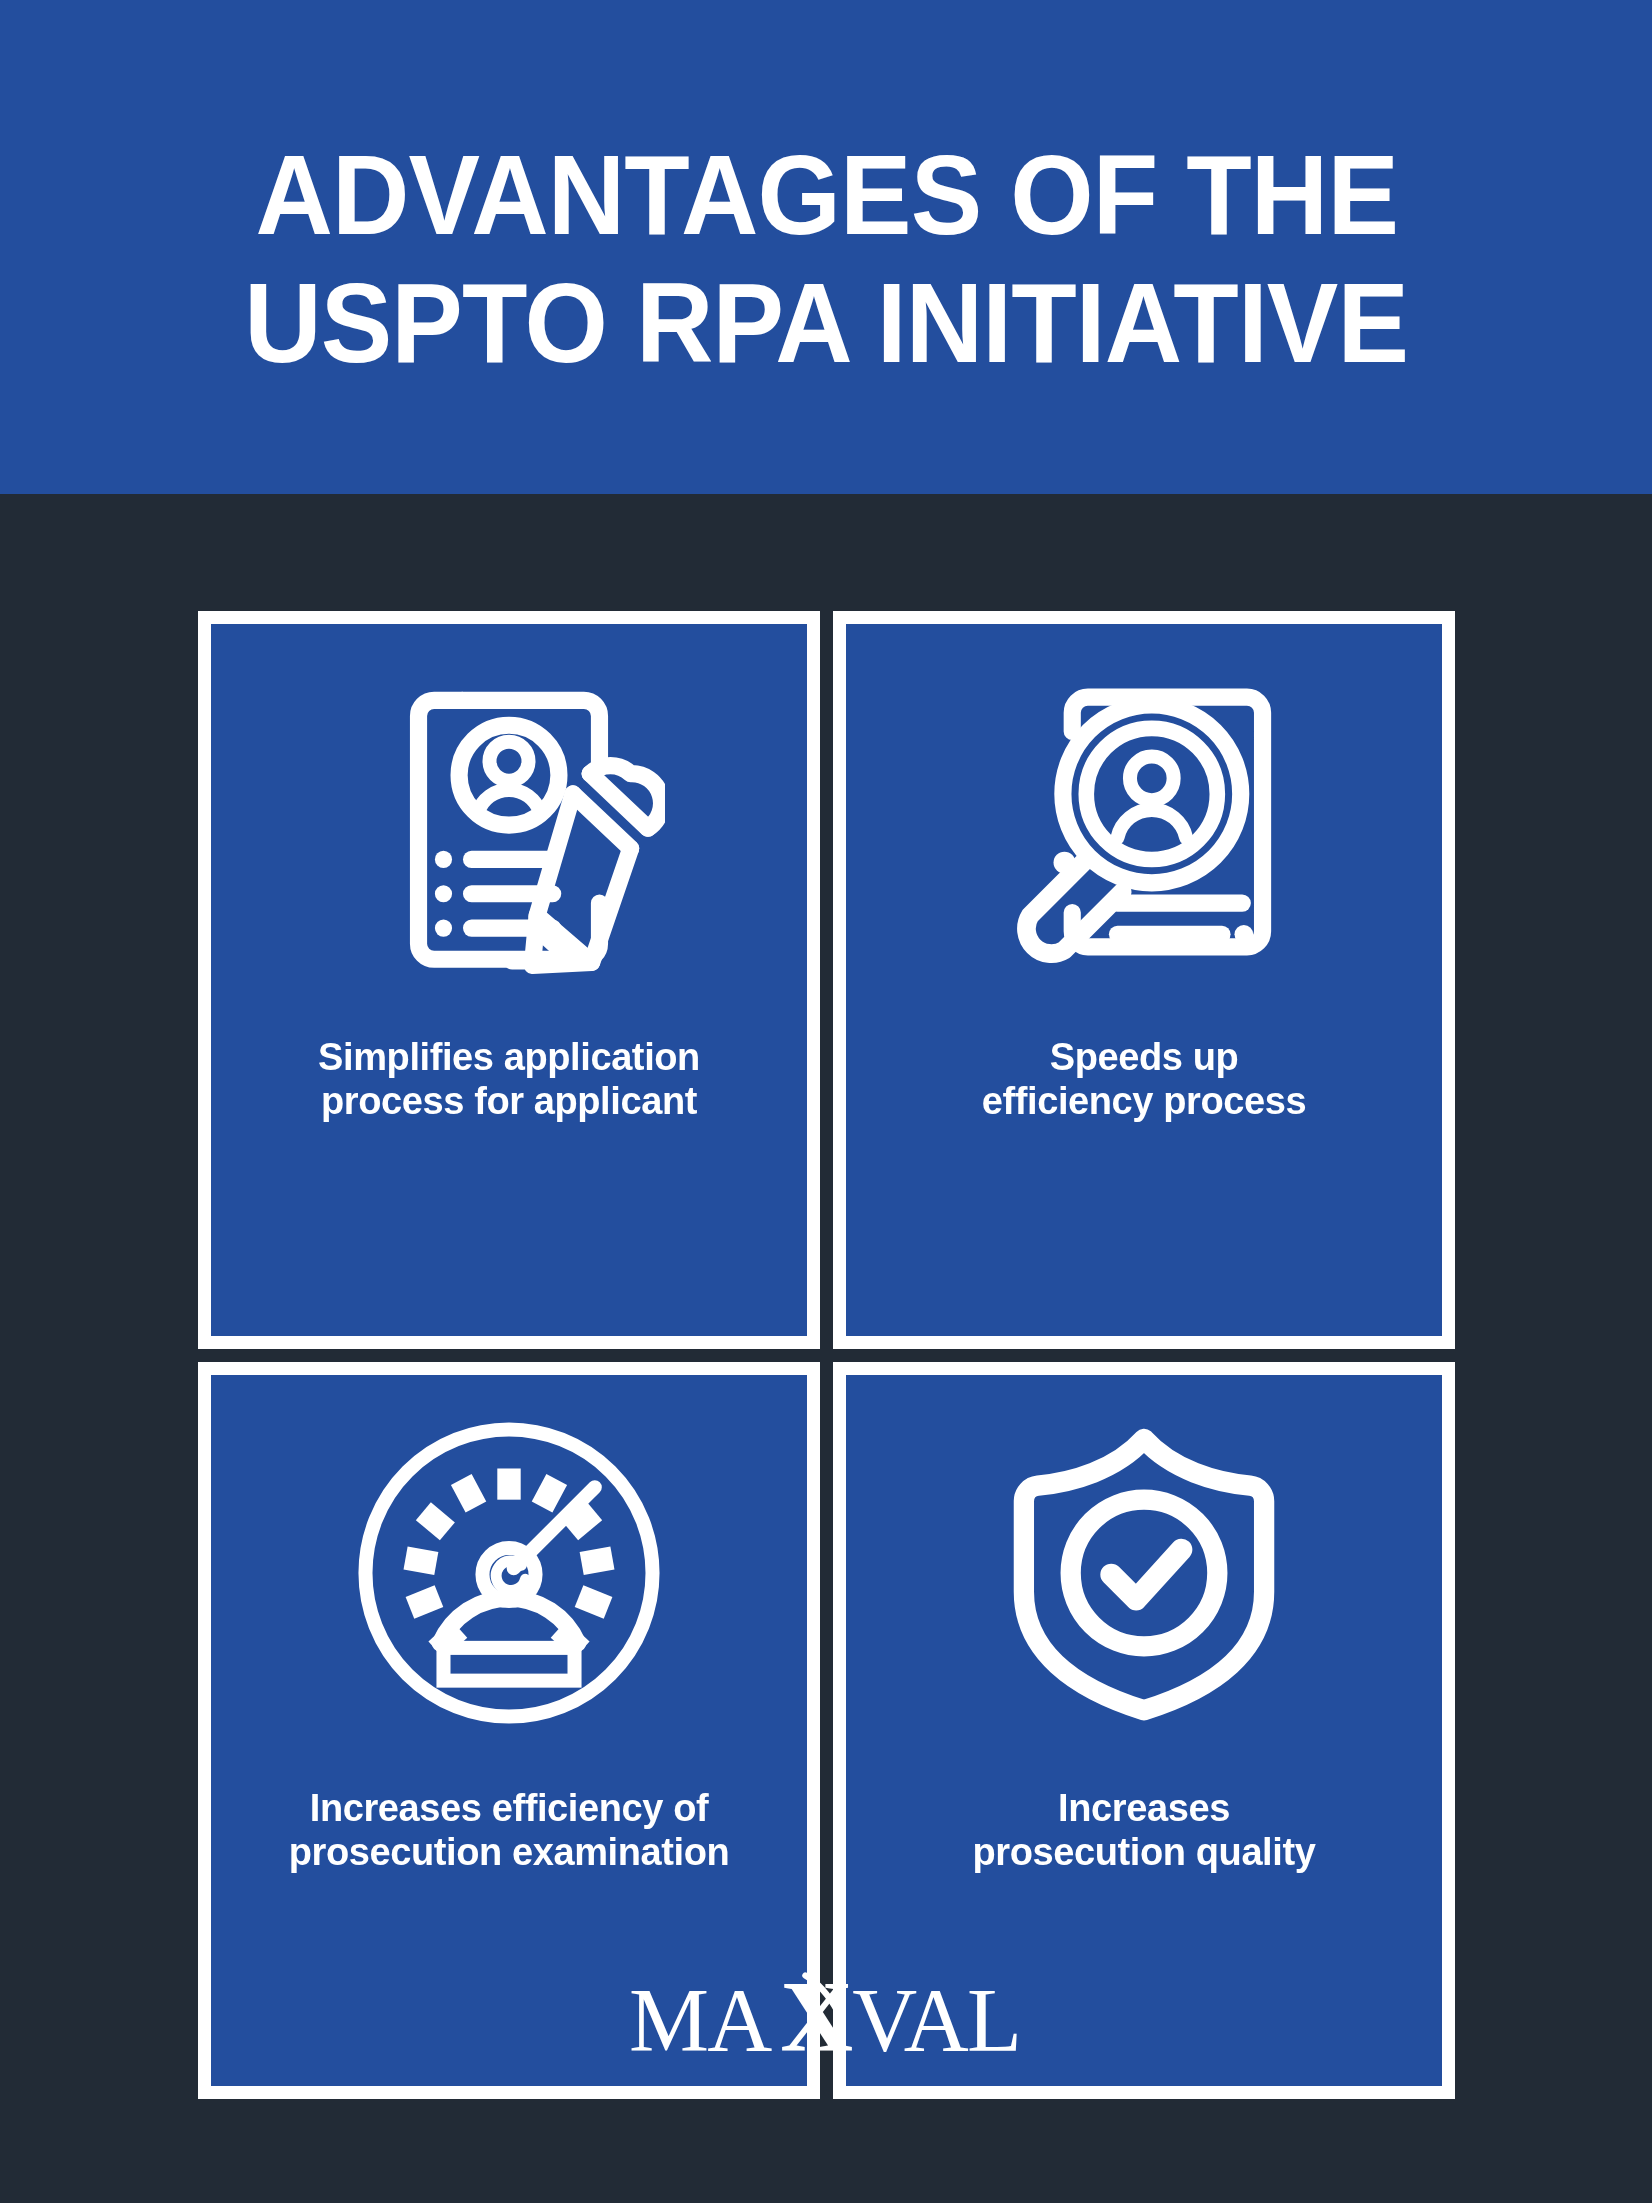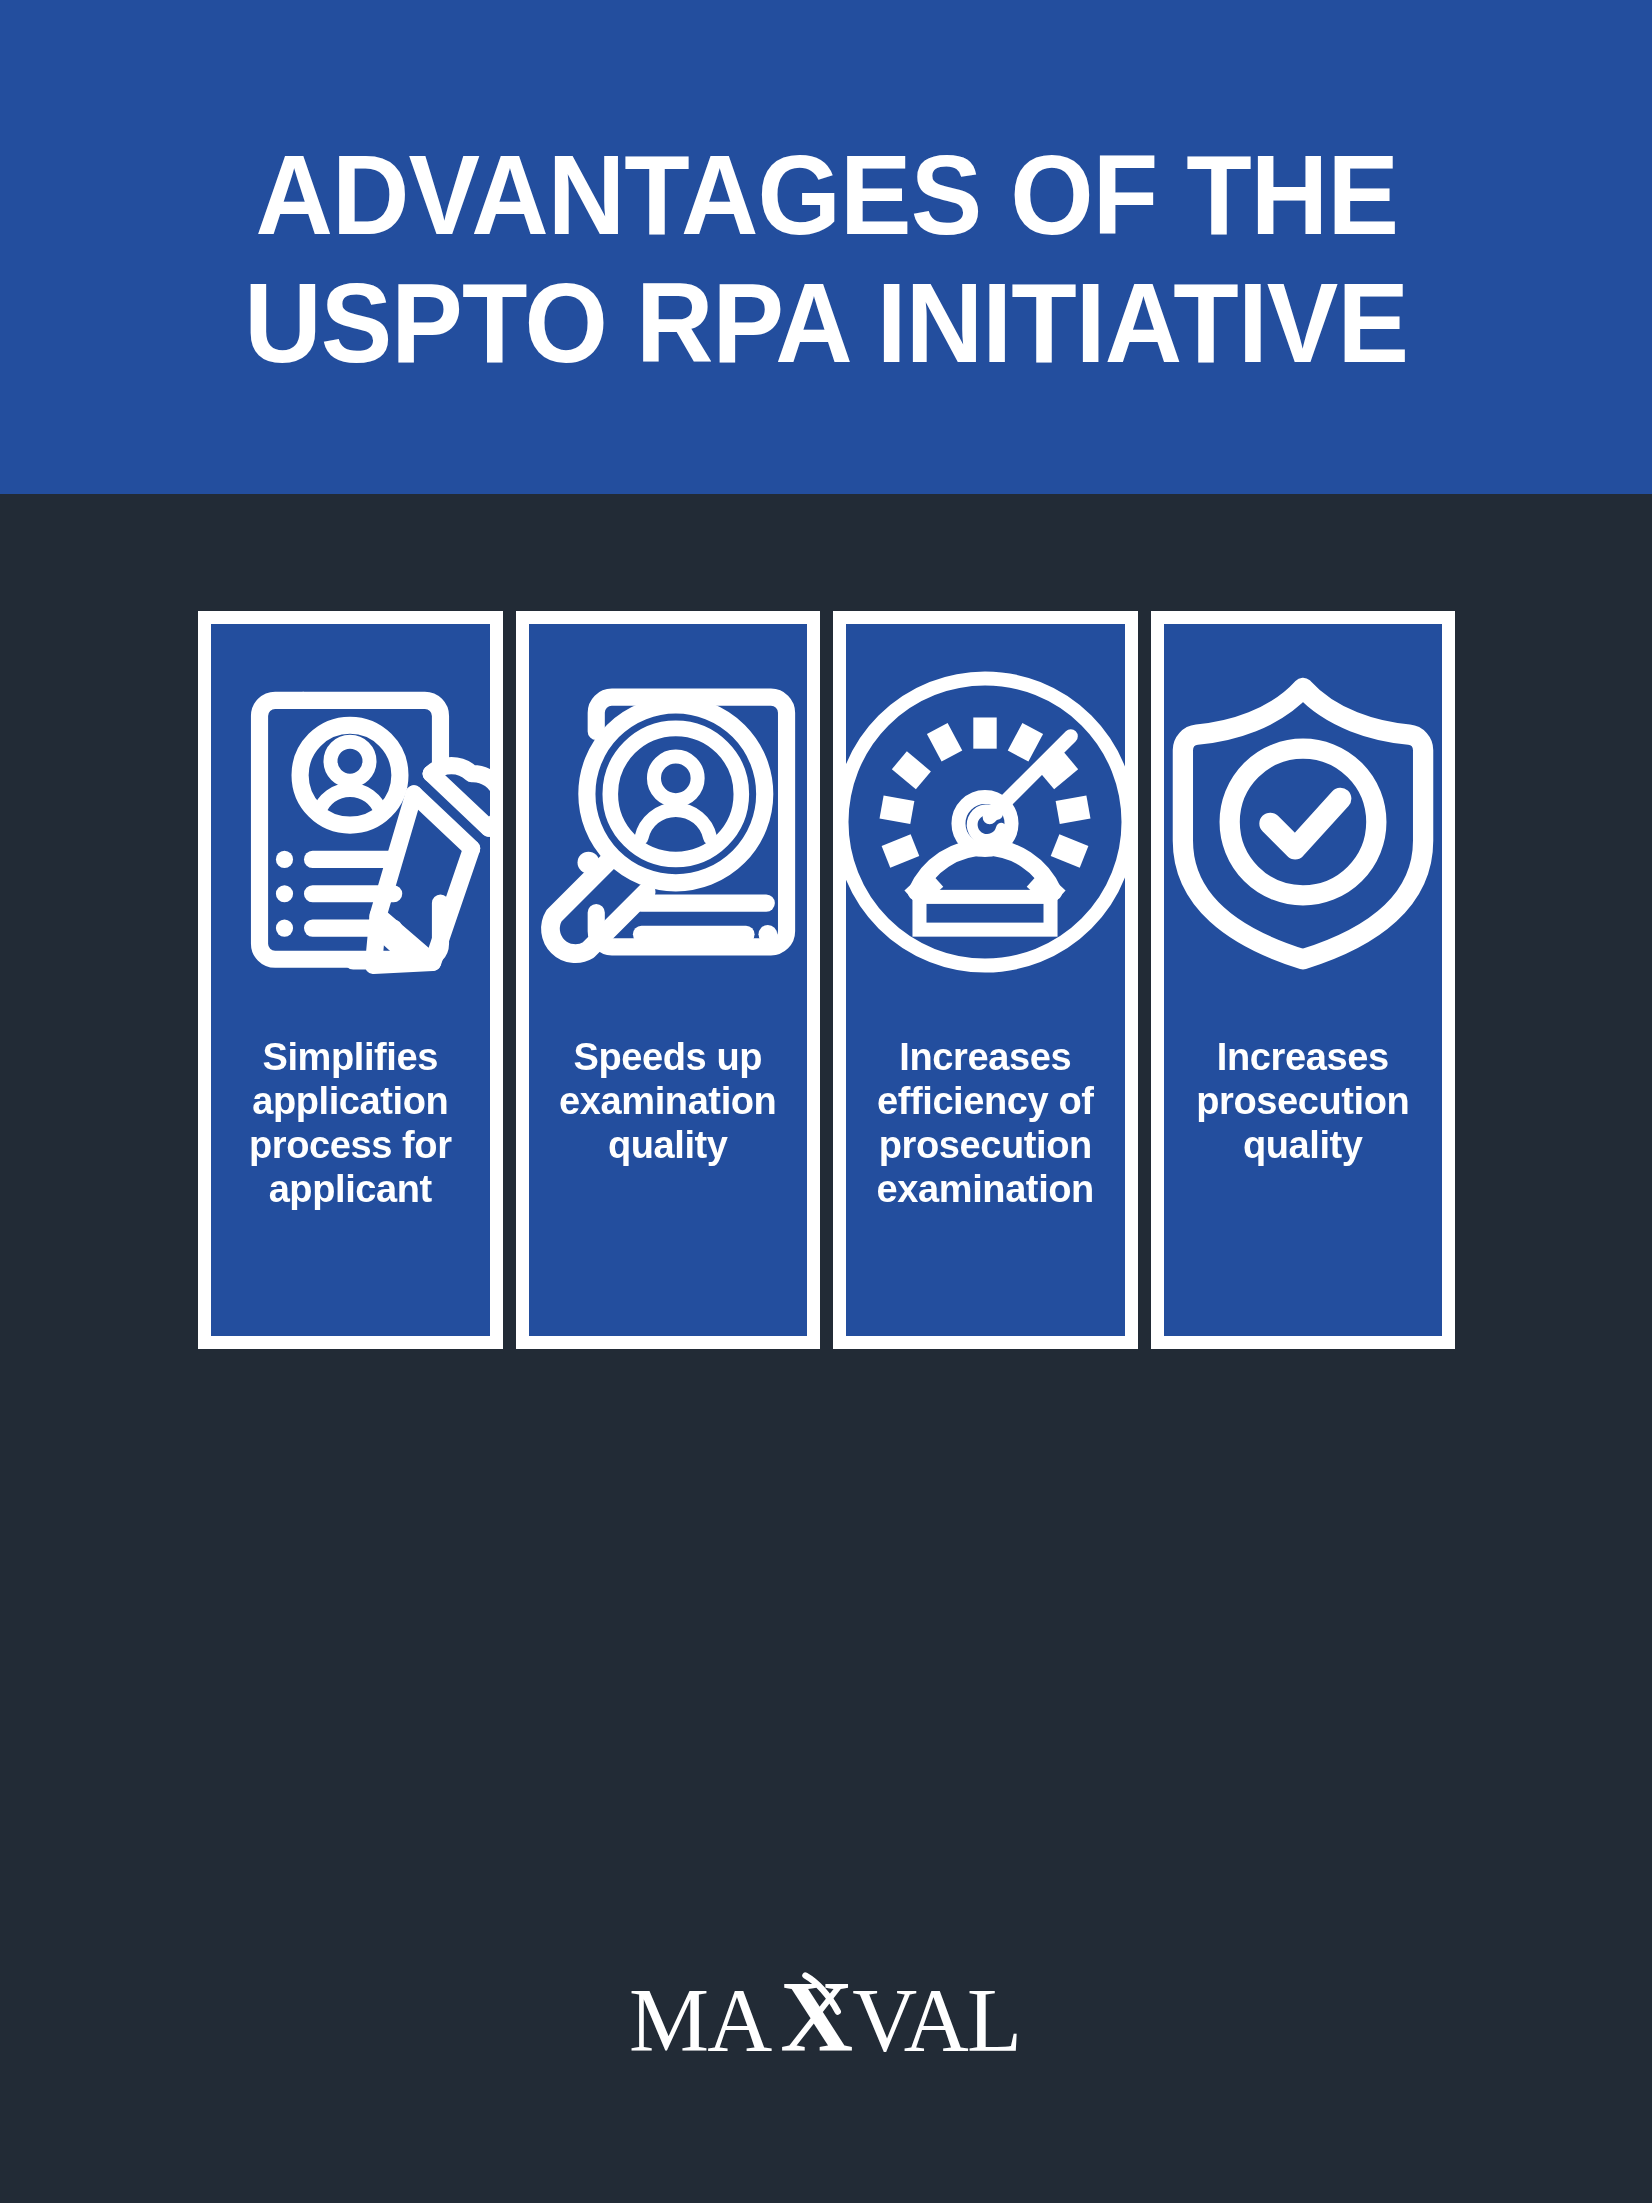--- a/index.html
+++ b/index.html
@@ -48,21 +48,21 @@
   }
 
   
   .grid {
     position: absolute;
     left: 198px;
     top: 611px;
     width: 1257px;
     height: 1488px;
     display: grid;
-    grid-template-columns: 1fr 1fr 1fr 1fr;
+    grid-template-columns: 1fr 1fr;
     grid-template-rows: 1fr 1fr;
     column-gap: 53px;
     row-gap: 37px;
     gap: 13px;
   }
 
   .card {
     background: #234e9e;
     border: 13px solid #ffffff;
     display: flex;
@@ -178,21 +178,21 @@
           <path d="M64 123 L27 160 a16 16 0 0 0 22 22 L86 145" stroke="#ffffff" stroke-width="12" stroke-linecap="round" stroke-linejoin="round"></path>
 
           <circle cx="49" cy="126" r="7" fill="#ffffff"></circle>
 
           <path d="M83 152 H163" stroke="#ffffff" stroke-width="11" stroke-linecap="round"></path>
           <path d="M83 172 H150" stroke="#ffffff" stroke-width="11" stroke-linecap="round"></path>
           <circle cx="164" cy="172" r="6" fill="#ffffff"></circle>
         </svg>
       </div>
       <div class="card-label">Speeds up
-examination quality</div>
+efficiency process</div>
     </div>
 
     <div class="card">
       <div class="card-icon">
         <svg viewBox="0 0 200 200" fill="none" xmlns="http://www.w3.org/2000/svg">
 
           <circle cx="100" cy="100" r="92" stroke="#ffffff" stroke-width="9"></circle>
 
           <g stroke="#ffffff" stroke-width="15" stroke-linecap="butt">
             <line x1="100" y1="33" x2="100" y2="53"></line>

